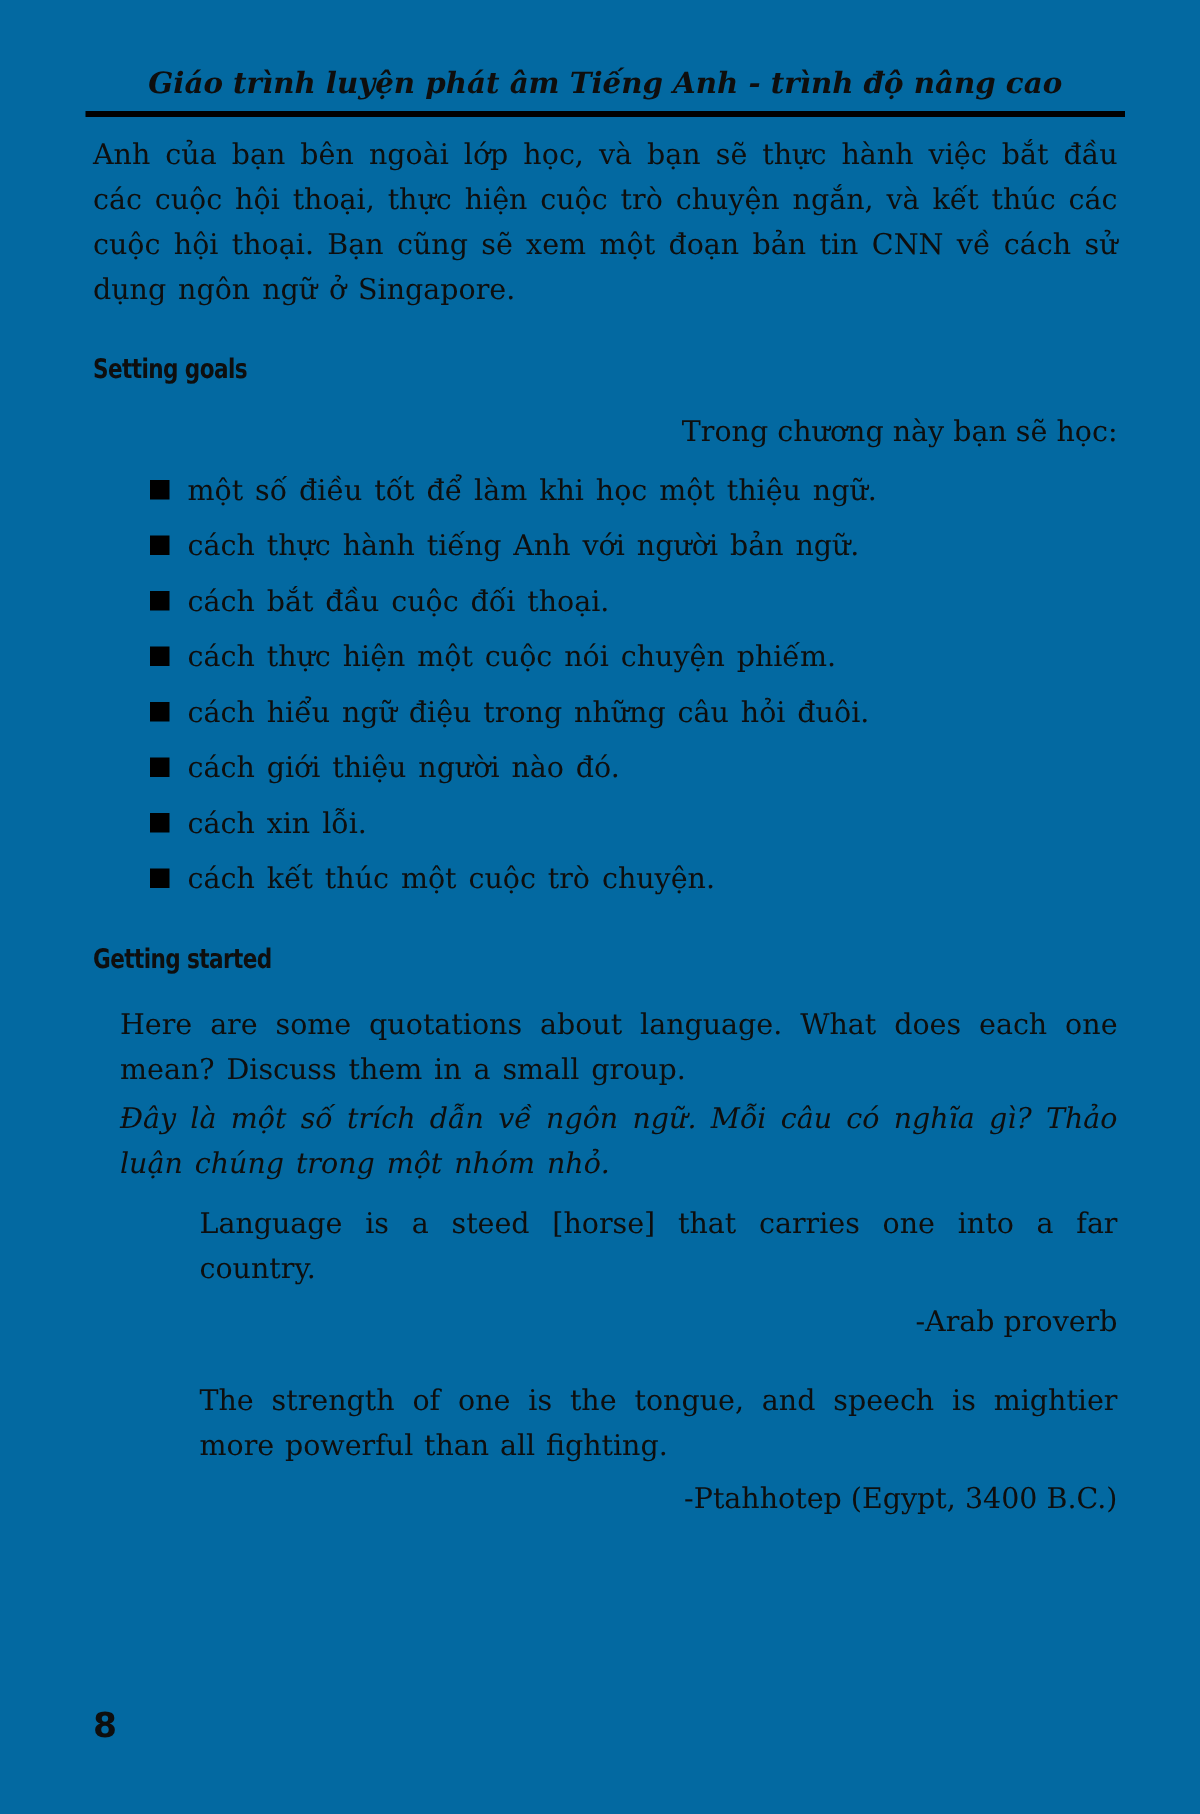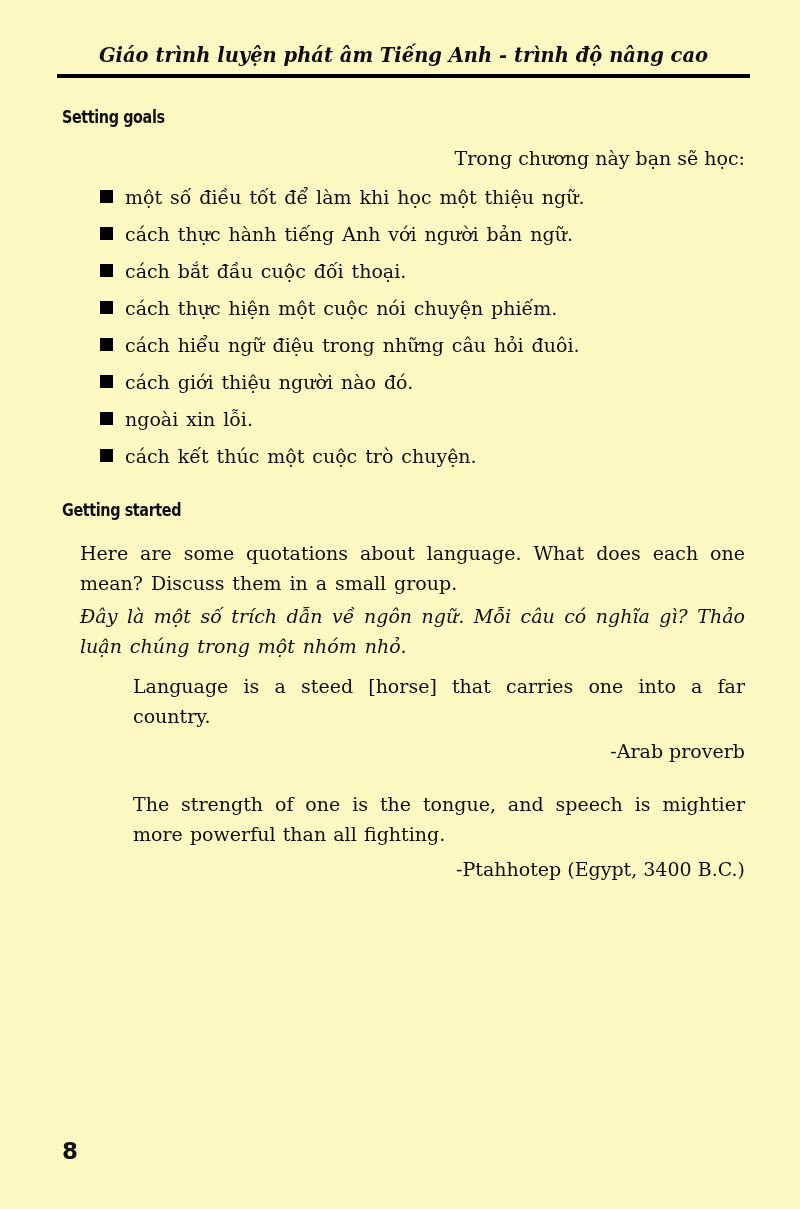--- a/index.html
+++ b/index.html
@@ -5,21 +5,21 @@
   html, body {
     margin: 0;
     padding: 0;
     background: #ffffff;
   }
   .page {
     position: relative;
     width: 800px;
     height: 1209px;
     margin: 0 auto;
-    background: #fef9c3;
+    background: #0369a1;
     color: #0e0e0e;
     font-family: "DejaVu Serif", "Liberation Serif", serif;
     font-size: 19px;
     line-height: 30px;
     box-sizing: border-box;
     padding: 42px 55px 0 62px;
     overflow: hidden;
   }
   
   .running-header {
@@ -124,20 +124,21 @@
   }
 </style>
 </head>
 <body>
 
 <div class="page">
 
   <div class="running-header">Giáo trình luyện phát âm Tiếng Anh - trình độ nâng cao</div>
   <hr class="header-rule">
 
+  <p class="intro-para">Anh của bạn bên ngoài lớp học, và bạn sẽ thực hành việc bắt đầu các cuộc hội thoại, thực hiện cuộc trò chuyện ngắn, và kết thúc các cuộc hội thoại. Bạn cũng sẽ xem một đoạn bản tin CNN về cách sử dụng ngôn ngữ ở Singapore.</p>
 
   <h2 class="section-heading"><span>Setting goals</span></h2>
 
   <p class="goals-intro">Trong chương này bạn sẽ học:</p>
 
   <div class="bullet-list">
     <div class="bullet-item">
       <span class="bullet"></span>
       <span class="bullet-text">một số điều tốt để làm khi học một thiệu ngữ.</span>
     </div>
@@ -156,21 +157,21 @@
     <div class="bullet-item">
       <span class="bullet"></span>
       <span class="bullet-text">cách hiểu ngữ điệu trong những câu hỏi đuôi.</span>
     </div>
     <div class="bullet-item">
       <span class="bullet"></span>
       <span class="bullet-text">cách giới thiệu người nào đó.</span>
     </div>
     <div class="bullet-item">
       <span class="bullet"></span>
-      <span class="bullet-text">ngoài xin lỗi.</span>
+      <span class="bullet-text">cách xin lỗi.</span>
     </div>
     <div class="bullet-item">
       <span class="bullet"></span>
       <span class="bullet-text">cách kết thúc một cuộc trò chuyện.</span>
     </div>
   </div>
 
   <h2 class="section-heading"><span>Getting started</span></h2>
 
   <p class="gs-instruction">Here are some quotations about language. What does each one mean? Discuss them in a small group.</p>

